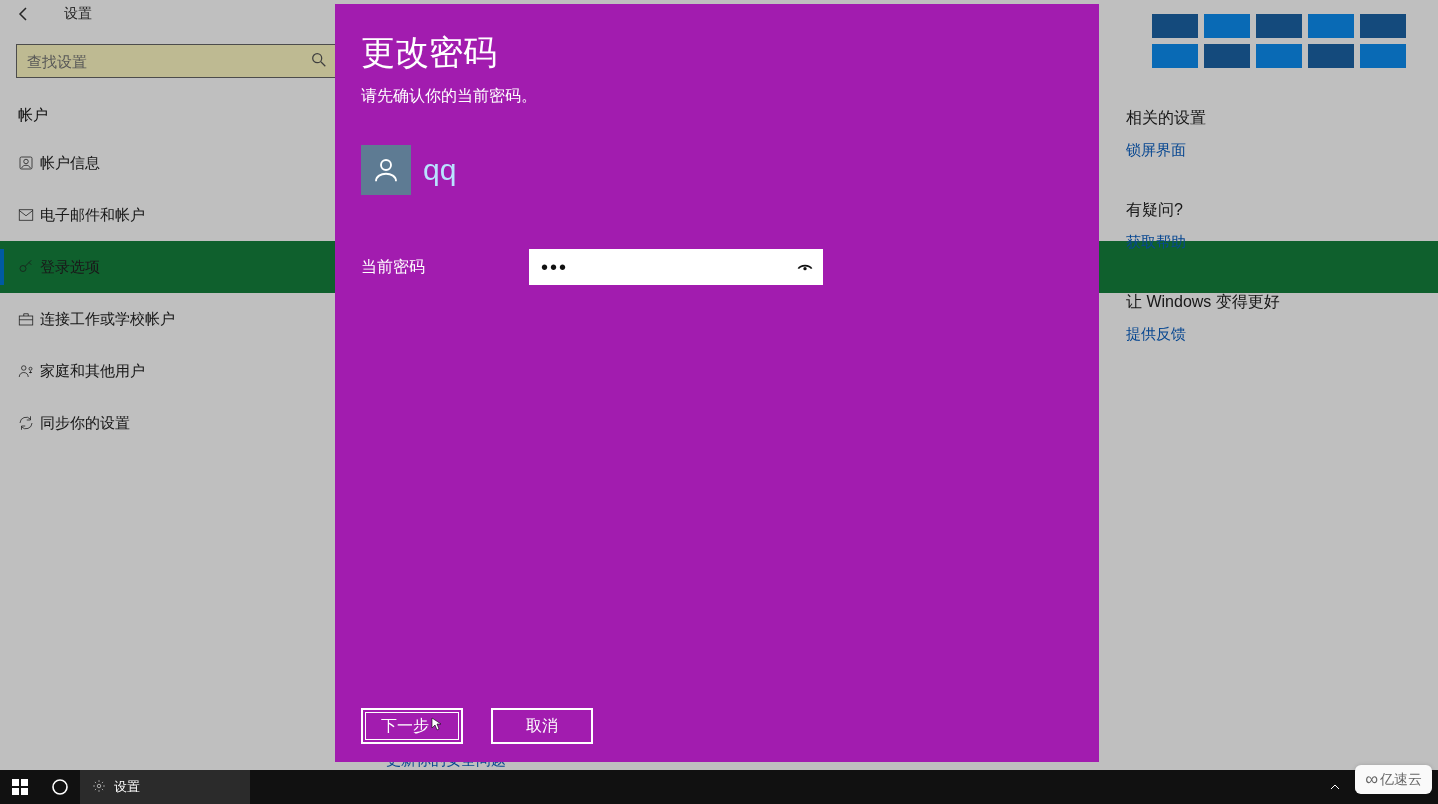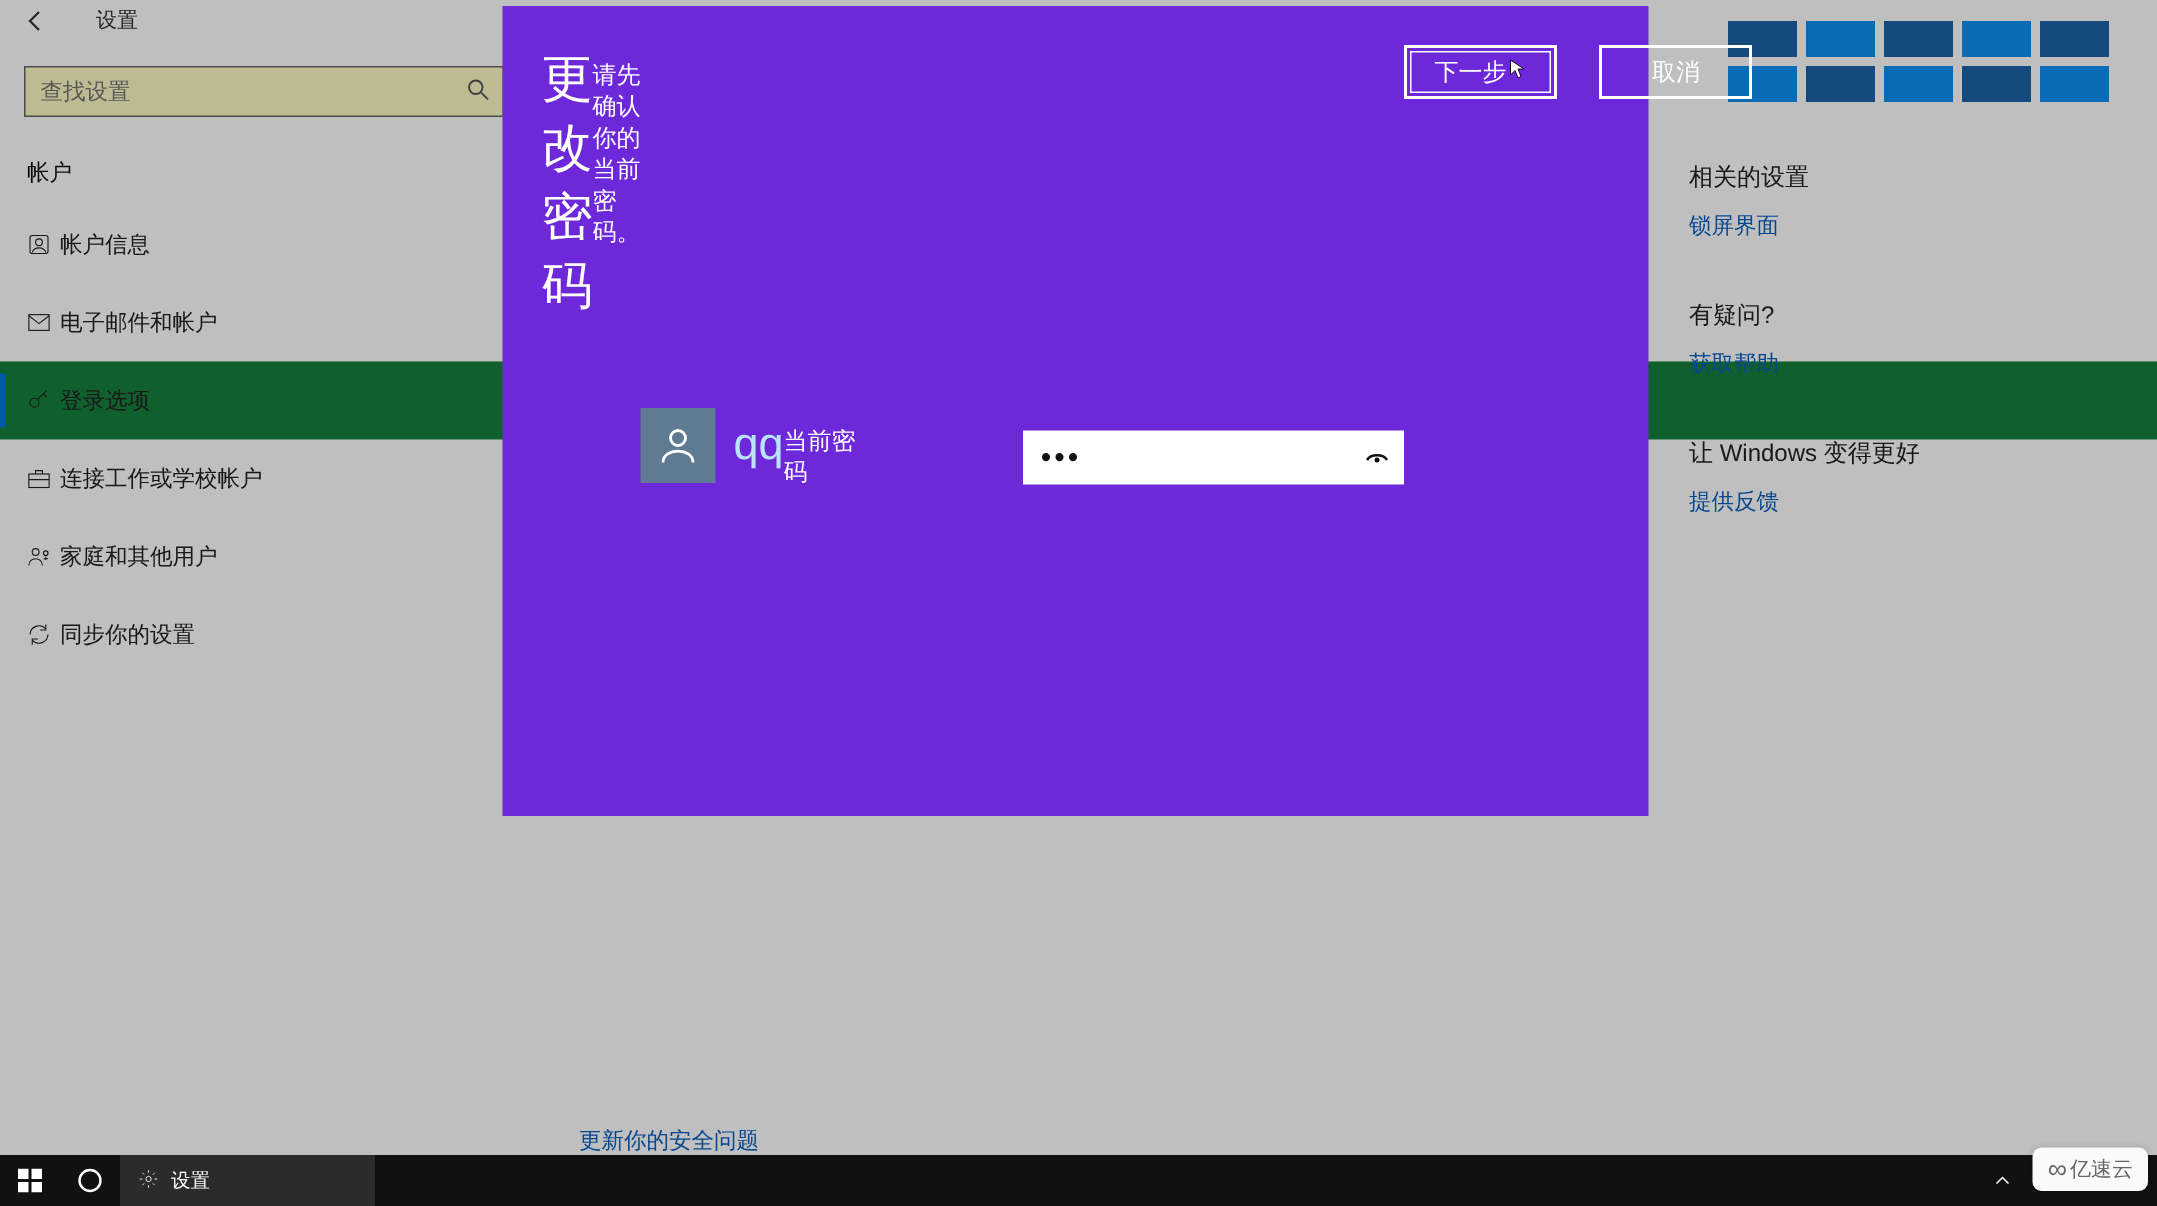--- a/index.html
+++ b/index.html
@@ -32,33 +32,33 @@
 .rlink{color:#0a5fc1;font-size:15px;cursor:pointer;margin-bottom:28px;display:block;}
 .rheading2{margin-top:40px;}
 
 
 .peek{position:absolute;left:386px;bottom:34px;color:#0a5fc1;font-size:15px;}
 
 
 .scrim{position:absolute;inset:0;background:rgba(0,0,0,0.25);}
 
 
-.modal{position:absolute;left:335px;top:4px;width:764px;height:540px;background:#6d28d9;color:#fff;padding:26px 24px 18px 26px;display:flex;flex-direction:row;}
+.modal{position:absolute;left:335px;top:4px;width:764px;height:758px;background:#a21caf;color:#fff;padding:26px 24px 18px 26px;display:flex;flex-direction:column;}
 .modal h1{font-size:34px;font-weight:400;}
 .modal .sub{font-size:16px;margin-top:10px;}
 .urow{display:flex;align-items:center;gap:12px;margin-top:38px;}
 .urow .avatar{width:50px;height:50px;background:#5e7b93;display:flex;align-items:center;justify-content:center;}
 .urow .uname{font-size:30px;color:#b9e3ff;font-weight:300;}
 .fldrow{display:flex;align-items:center;gap:104px;margin-top:54px;}
 .fldrow .lab{font-size:16px;}
 .pwdwrap{position:relative;width:294px;height:36px;background:#fff;}
 .pwdwrap input{width:100%;height:100%;border:none;padding:0 40px 0 12px;font-size:20px;letter-spacing:2px;color:#111;}
 .pwdwrap .reveal{position:absolute;right:6px;top:6px;width:24px;height:24px;display:flex;align-items:center;justify-content:center;color:#111;cursor:pointer;}
 .spacer{flex:1;}
-.btnrow{display:flex;justify-content:flex-end;gap:28px;padding-right:2px;}
+.btnrow{display:flex;gap:28px;padding-right:2px;}
 .btn{width:102px;height:36px;border:2px solid #fff;background:transparent;color:#fff;font-size:16px;cursor:pointer;display:flex;align-items:center;justify-content:center;}
 .btn.primary{outline:1px solid #fff;outline-offset:-5px;}
 .btn.primary .cursor{margin-left:2px;}
 
 
 .taskbar{position:absolute;left:0;bottom:0;right:0;height:34px;background:#111;display:flex;align-items:center;color:#fff;}
 .taskbar .start,.taskbar .cortana{width:40px;height:34px;display:flex;align-items:center;justify-content:center;}
 .taskbar .active-app{display:flex;align-items:center;gap:8px;height:34px;padding:0 12px;background:#2b2b2b;font-size:13px;min-width:170px;}
 .taskbar .tray{margin-left:auto;display:flex;align-items:center;gap:14px;padding-right:10px;}
 .taskbar .tray span{font-size:13px;}

